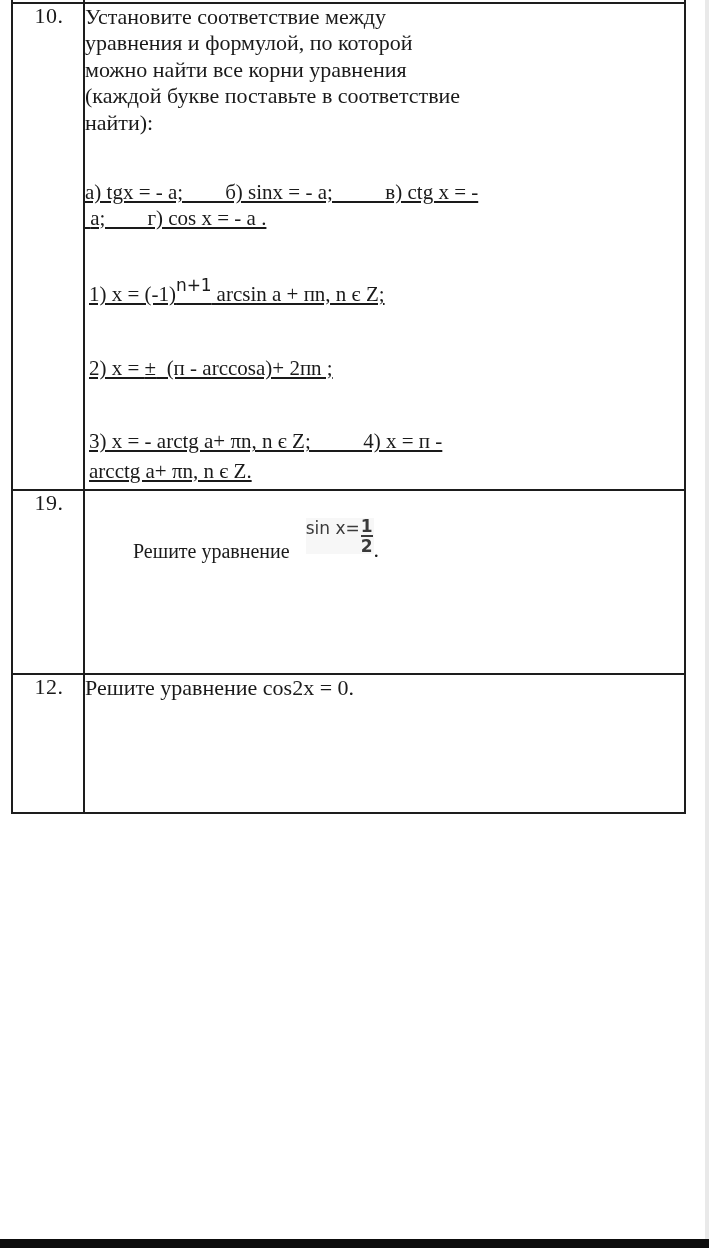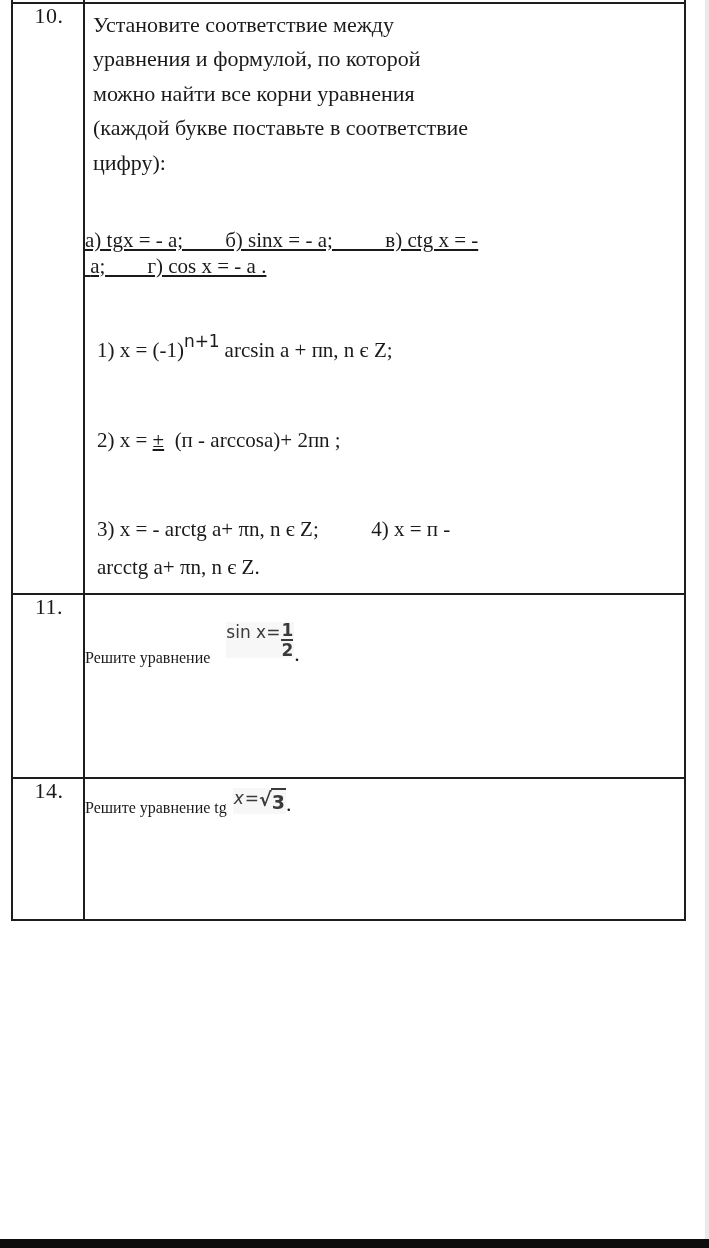--- a/index.html
+++ b/index.html
@@ -75,59 +75,61 @@
   .body-cell {
     padding: 3px 8px 3px 11px;
     font-size: 22px;
     line-height: 1.2;
   }
 
   
   .stem {
     font-size: 22px;
     line-height: 1.2;
-    margin: 8px;
+    margin: 0;
   }
   .gap-lg { height: 44px; }
   .gap-md { height: 40px; }
 
   .opts-line {
     font-size: 21px;
     line-height: 1.22;
     margin: 0;
     white-space: pre-wrap;
     text-decoration: underline;
   }
 
   .formula-line {
     font-size: 21px;
     line-height: 1.22;
-    margin: 12px;
+    margin: 4px;
     white-space: pre-wrap;
+    text-decoration: underline;
   }
   .sup-nn {
     font-family: "DejaVu Sans", "Liberation Sans", sans-serif;
     font-size: 17px;
     vertical-align: 10px;
     letter-spacing: -0.2px;
   }
   .pm-underline {
     text-decoration: underline;
     text-underline-offset: 2px;
   }
 
   
   .eq-row {
     display: flex;
     align-items: flex-end;
     gap: 0px;
   }
   .eq-label {
-    font-size: 16px;
+    font-size: 20px;
     line-height: 1.2;
+    margin-left: 48px;
   }
 
   .math {
     font-family: "DejaVu Sans", "Liberation Sans", sans-serif;
     color: #3a3a3a;
     background: #f7f7f7;
     display: inline-flex;
     align-items: flex-start;
     font-size: 17px;
   }
@@ -204,21 +206,21 @@
 
       <tr>
         <td class="num-cell">
           <span class="num-inner">10.</span>
         </td>
         <td class="body-cell">
           <p class="stem">Установите соответствие между</p>
           <p class="stem">уравнения и формулой, по которой</p>
           <p class="stem">можно найти все корни уравнения</p>
           <p class="stem">(каждой букве поставьте в соответствие</p>
-          <p class="stem">цифру):</p>
+          <p class="stem">найти):</p>
 
           <div class="gap-lg"></div>
 
           <p class="opts-line">а) tgx = - a;        б) sinx = - a;          в) ctg x = -</p>
           <p class="opts-line"> a;        г) cos x = - a .</p>
 
           <div class="gap-md"></div>
 
           <p class="formula-line"><span>1) x = (-1)</span><span class="sup-nn">n+1</span><span> arcsin a + пn, n є Z;</span></p>
 
@@ -228,59 +230,47 @@
 
           <div class="gap-md"></div>
 
           <p class="formula-line">3) x = - arctg a+ πn, n є Z;          4) x = п -</p>
           <p class="formula-line">arcctg a+ πn, n є Z.</p>
         </td>
       </tr>
 
       <tr>
         <td class="num-cell" style="height:182px">
-          <span class="num-inner">11.</span>
+          <span class="num-inner">19.</span>
         </td>
         <td class="body-cell">
           <div style="height:36px"></div>
           <div class="eq-row">
             <span class="eq-label">Решите уравнение</span>
             <span class="math math-block-11">
               <span><span>sin x</span></span>
                 <span>=</span>
                 <span class="frac">
                   <span class="numr">1</span>
                   <span class="den">2</span>
                 </span>
             </span>
             <span class="trail-dot">.</span>
           </div>
         </td>
       </tr>
 
-
-
-      <tr>
-        <td class="num-cell" style="height:140px">
-          <span class="num-inner">14.</span>
+      <tr>
+        <td class="num-cell" style="height:137px">
+          <span class="num-inner">12.</span>
         </td>
         <td class="body-cell">
-          <div style="height:12px"></div>
-          <div class="eq-row">
-            <span class="eq-label">Решите уравнение tg</span>
-            <span class="math math-block-14">
-              <span class="var">x</span>
-                <span>=</span>
-                <span class="sqrt">
-                  <span>√</span>
-                  <span class="radicand">3</span>
-                </span>
-            </span>
-            <span class="trail-dot">.</span>
-          </div>
-        </td>
-      </tr>
+          <p class="stem">Решите уравнение cos2x = 0.</p>
+        </td>
+      </tr>
+
+
 
     </tbody>
   </table>
 
   <div class="scan-edge-bottom"></div>
 </div>
 
 </body></html>

